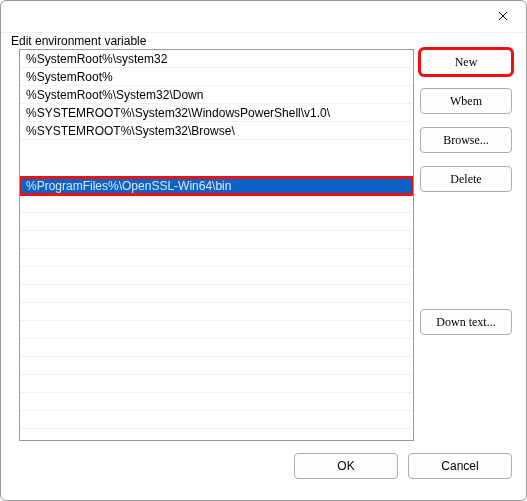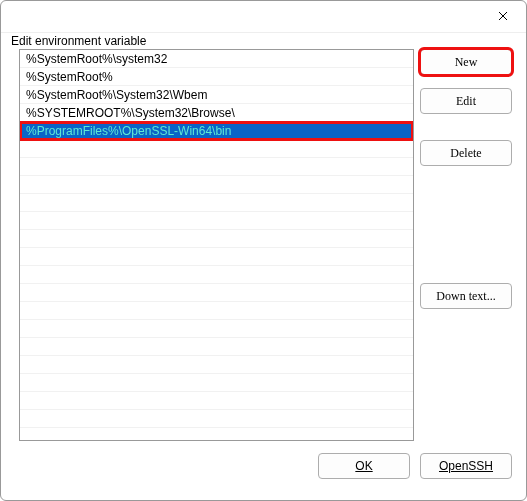--- a/index.html
+++ b/index.html
@@ -45,23 +45,24 @@
       line-height: 18px;
       padding: 0 6px;
       font-size: 12px;
       border-bottom: 1px solid #f1f1f1;
       white-space: nowrap;
       overflow: hidden;
       cursor: default;
     }
     .list-row.selected {
       background: #0a64c7;
-      color: #5eead4;
+      color: #e5e5e5;
       outline: 3px solid #e11;
       outline-offset: -2px;
+      margin-top: 37px;
     }
     .side-buttons {
       display: flex;
       flex-direction: column;
       width: 92px;
       font-family: Liberation Serif, serif;
     }
     .btn {
       width: 92px;
       height: 26px;
@@ -77,41 +78,42 @@
       outline-offset: -1px;
     }
     .gap-sm { height: 13px; }
     .gap-lg { height: 52px; }
     .footer {
       display: flex;
       justify-content: flex-end;
       gap: 10px;
       padding: 0 14px 12px 0;
     }
-    .footer .btn { width: 92px; text-decoration: underline; }
+    .footer .btn { width: 104px; }
   </style>
 </head>
 <body>
 
 <div class="titlebar">
   <span class="title">Edit environment variable</span>
   <div class="close-btn">
     <span>
       <svg viewBox="0 0 10 10">
           <path d="M1 1 L9 9 M9 1 L1 9" stroke="#000" stroke-width="1" fill="none"></path>
         </svg>
     </span>
   </div>
 </div>
 
 <div class="content">
   <div class="listbox" id="listbox">
       <div class="list-row">%SystemRoot%\system32</div>
       <div class="list-row">%SystemRoot%</div>
-      <div class="list-row">%SystemRoot%\System32\Wbem</div>
+      <div class="list-row">%SystemRoot%\System32\Down</div>
+      <div class="list-row">%SYSTEMROOT%\System32\WindowsPowerShell\v1.0\</div>
       <div class="list-row">%SYSTEMROOT%\System32\Browse\</div>
       <div class="list-row selected">%ProgramFiles%\OpenSSL-Win64\bin</div>
       <div class="list-row"></div>
       <div class="list-row"></div>
       <div class="list-row"></div>
       <div class="list-row"></div>
       <div class="list-row"></div>
       <div class="list-row"></div>
       <div class="list-row"></div>
       <div class="list-row"></div>
@@ -120,27 +122,28 @@
       <div class="list-row"></div>
       <div class="list-row"></div>
       <div class="list-row"></div>
       <div class="list-row"></div>
       <div class="list-row"></div>
       <div class="list-row"></div>
     </div>
   <div class="side-buttons">
     <button class="btn highlighted">New</button>
     <div class="gap-sm"></div>
-    <button class="btn">Edit</button>
+    <button class="btn">Wbem</button>
     <div class="gap-sm"></div>
+    <button class="btn">Browse...</button>
     <div class="gap-sm"></div>
     <button class="btn">Delete</button>
     <div class="gap-lg"></div>
     <div class="gap-sm"></div>
     <div class="gap-lg"></div>
     <button class="btn">Down text...</button>
   </div>
 </div>
 
 <div class="footer">
   <button class="btn">OK</button>
-  <button class="btn">OpenSSH</button>
+  <button class="btn">Cancel</button>
 </div>
 
 </body></html>

